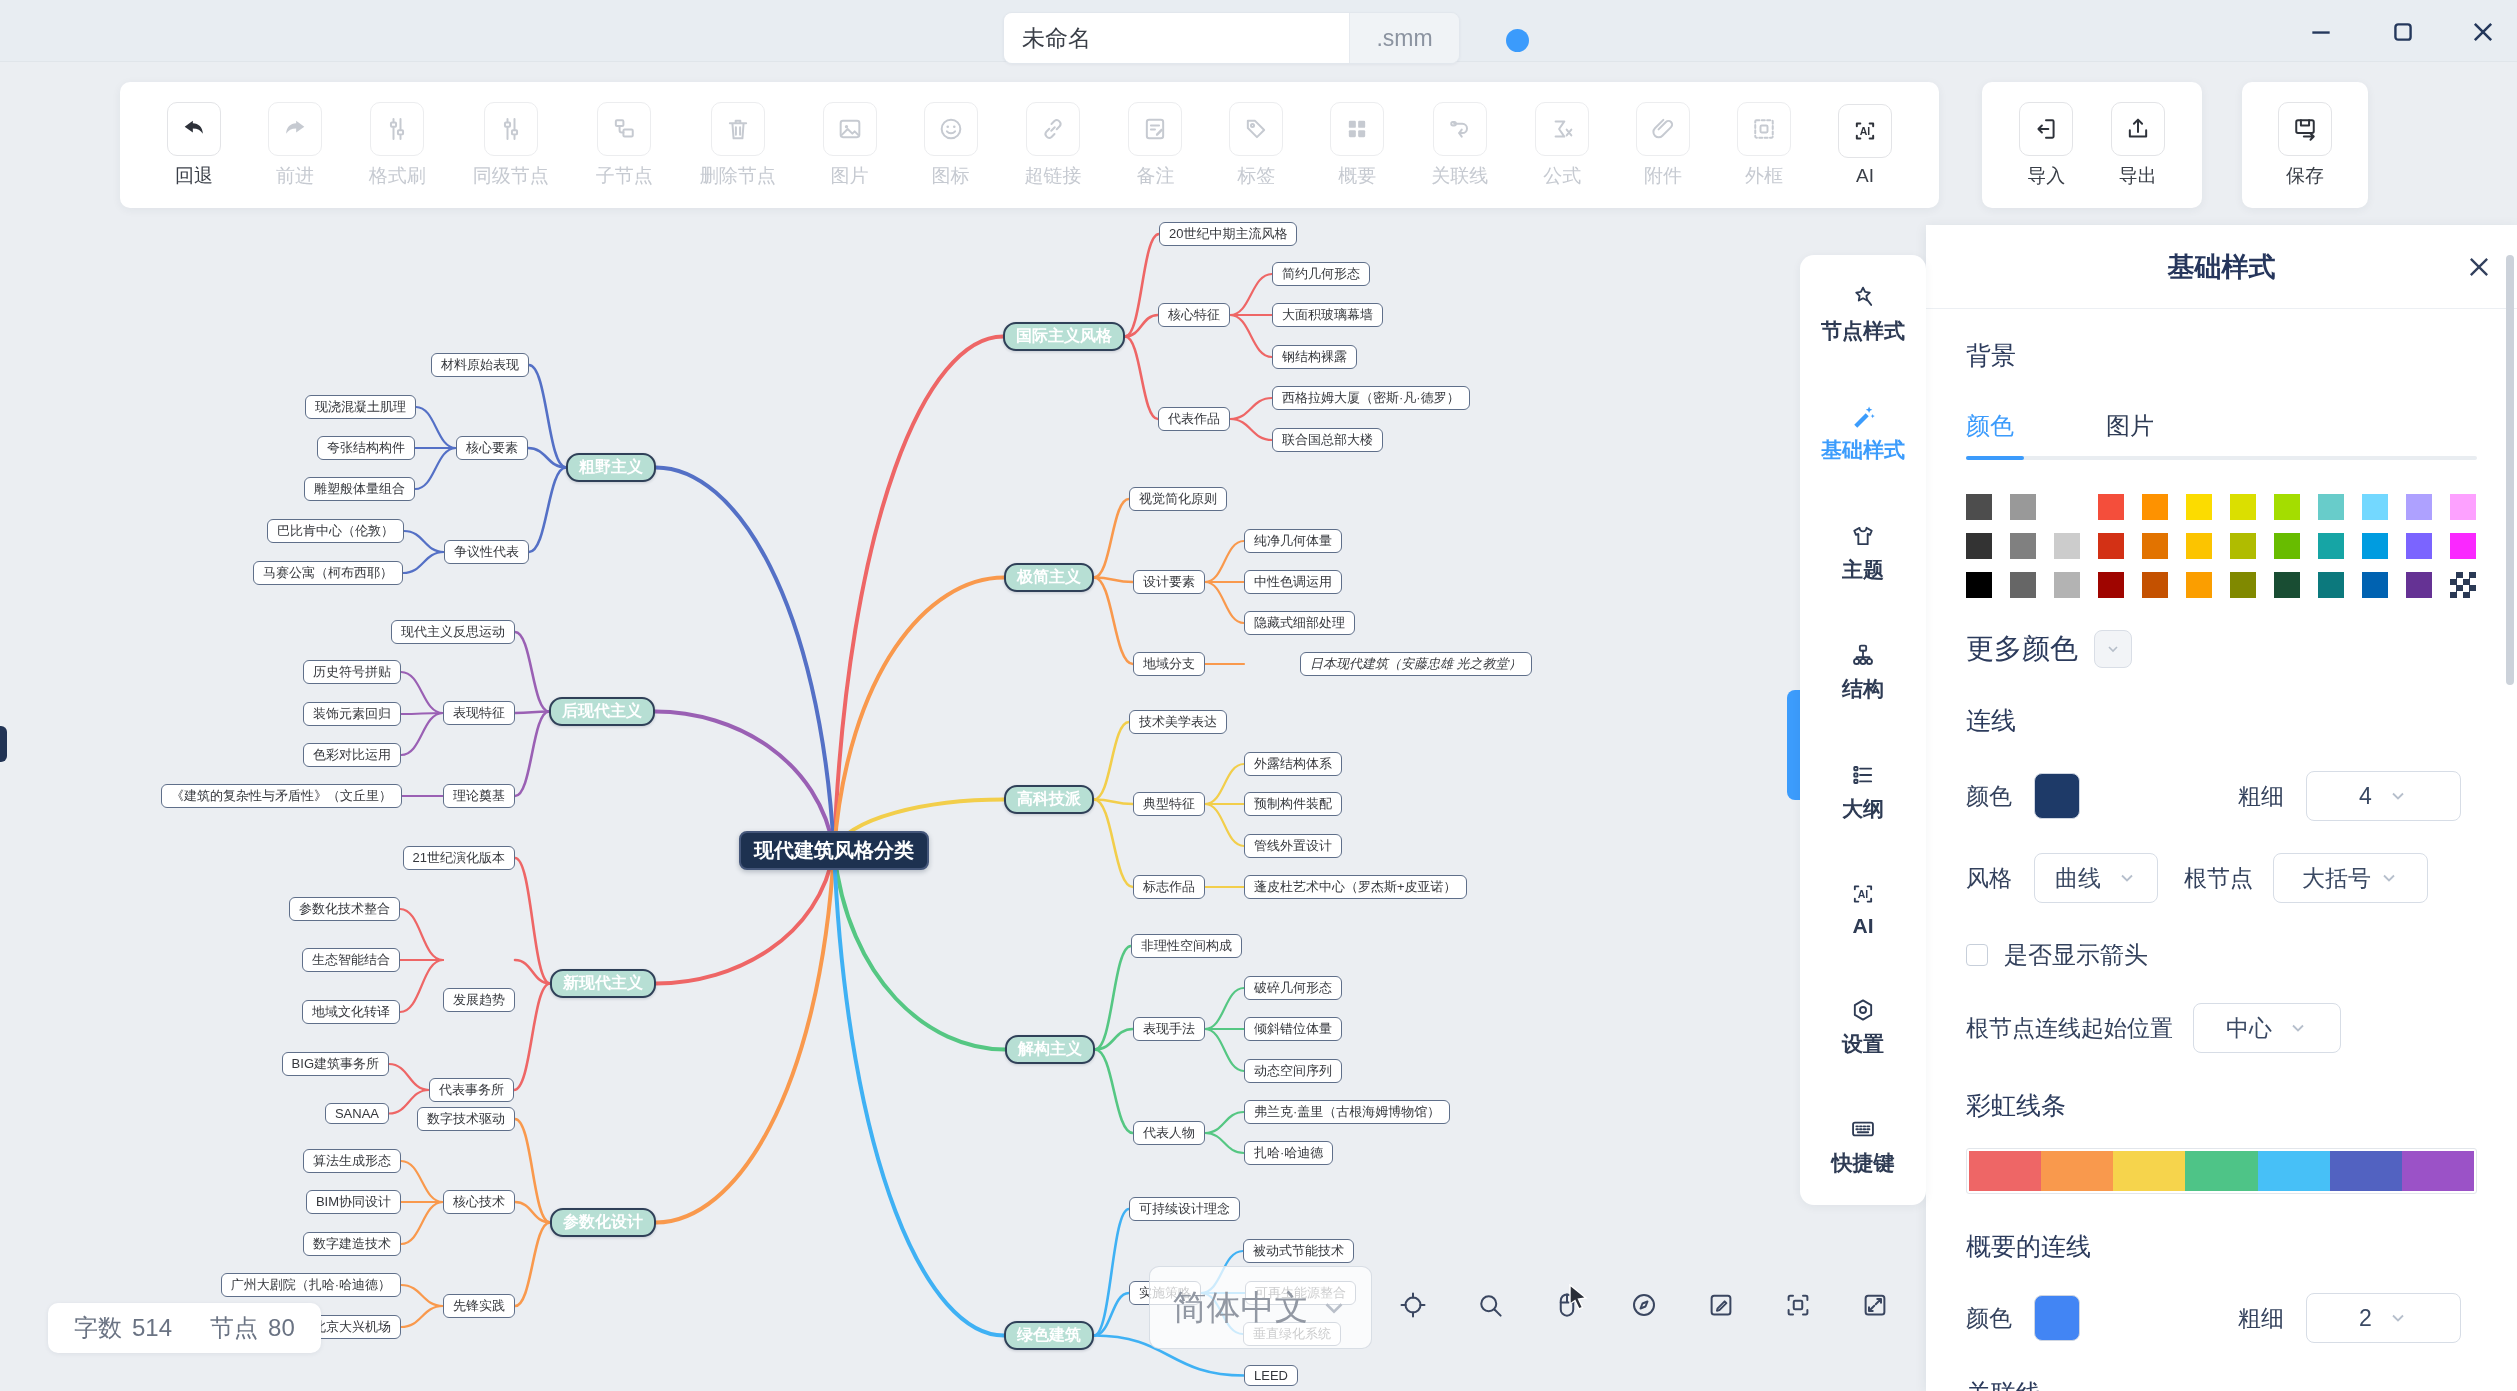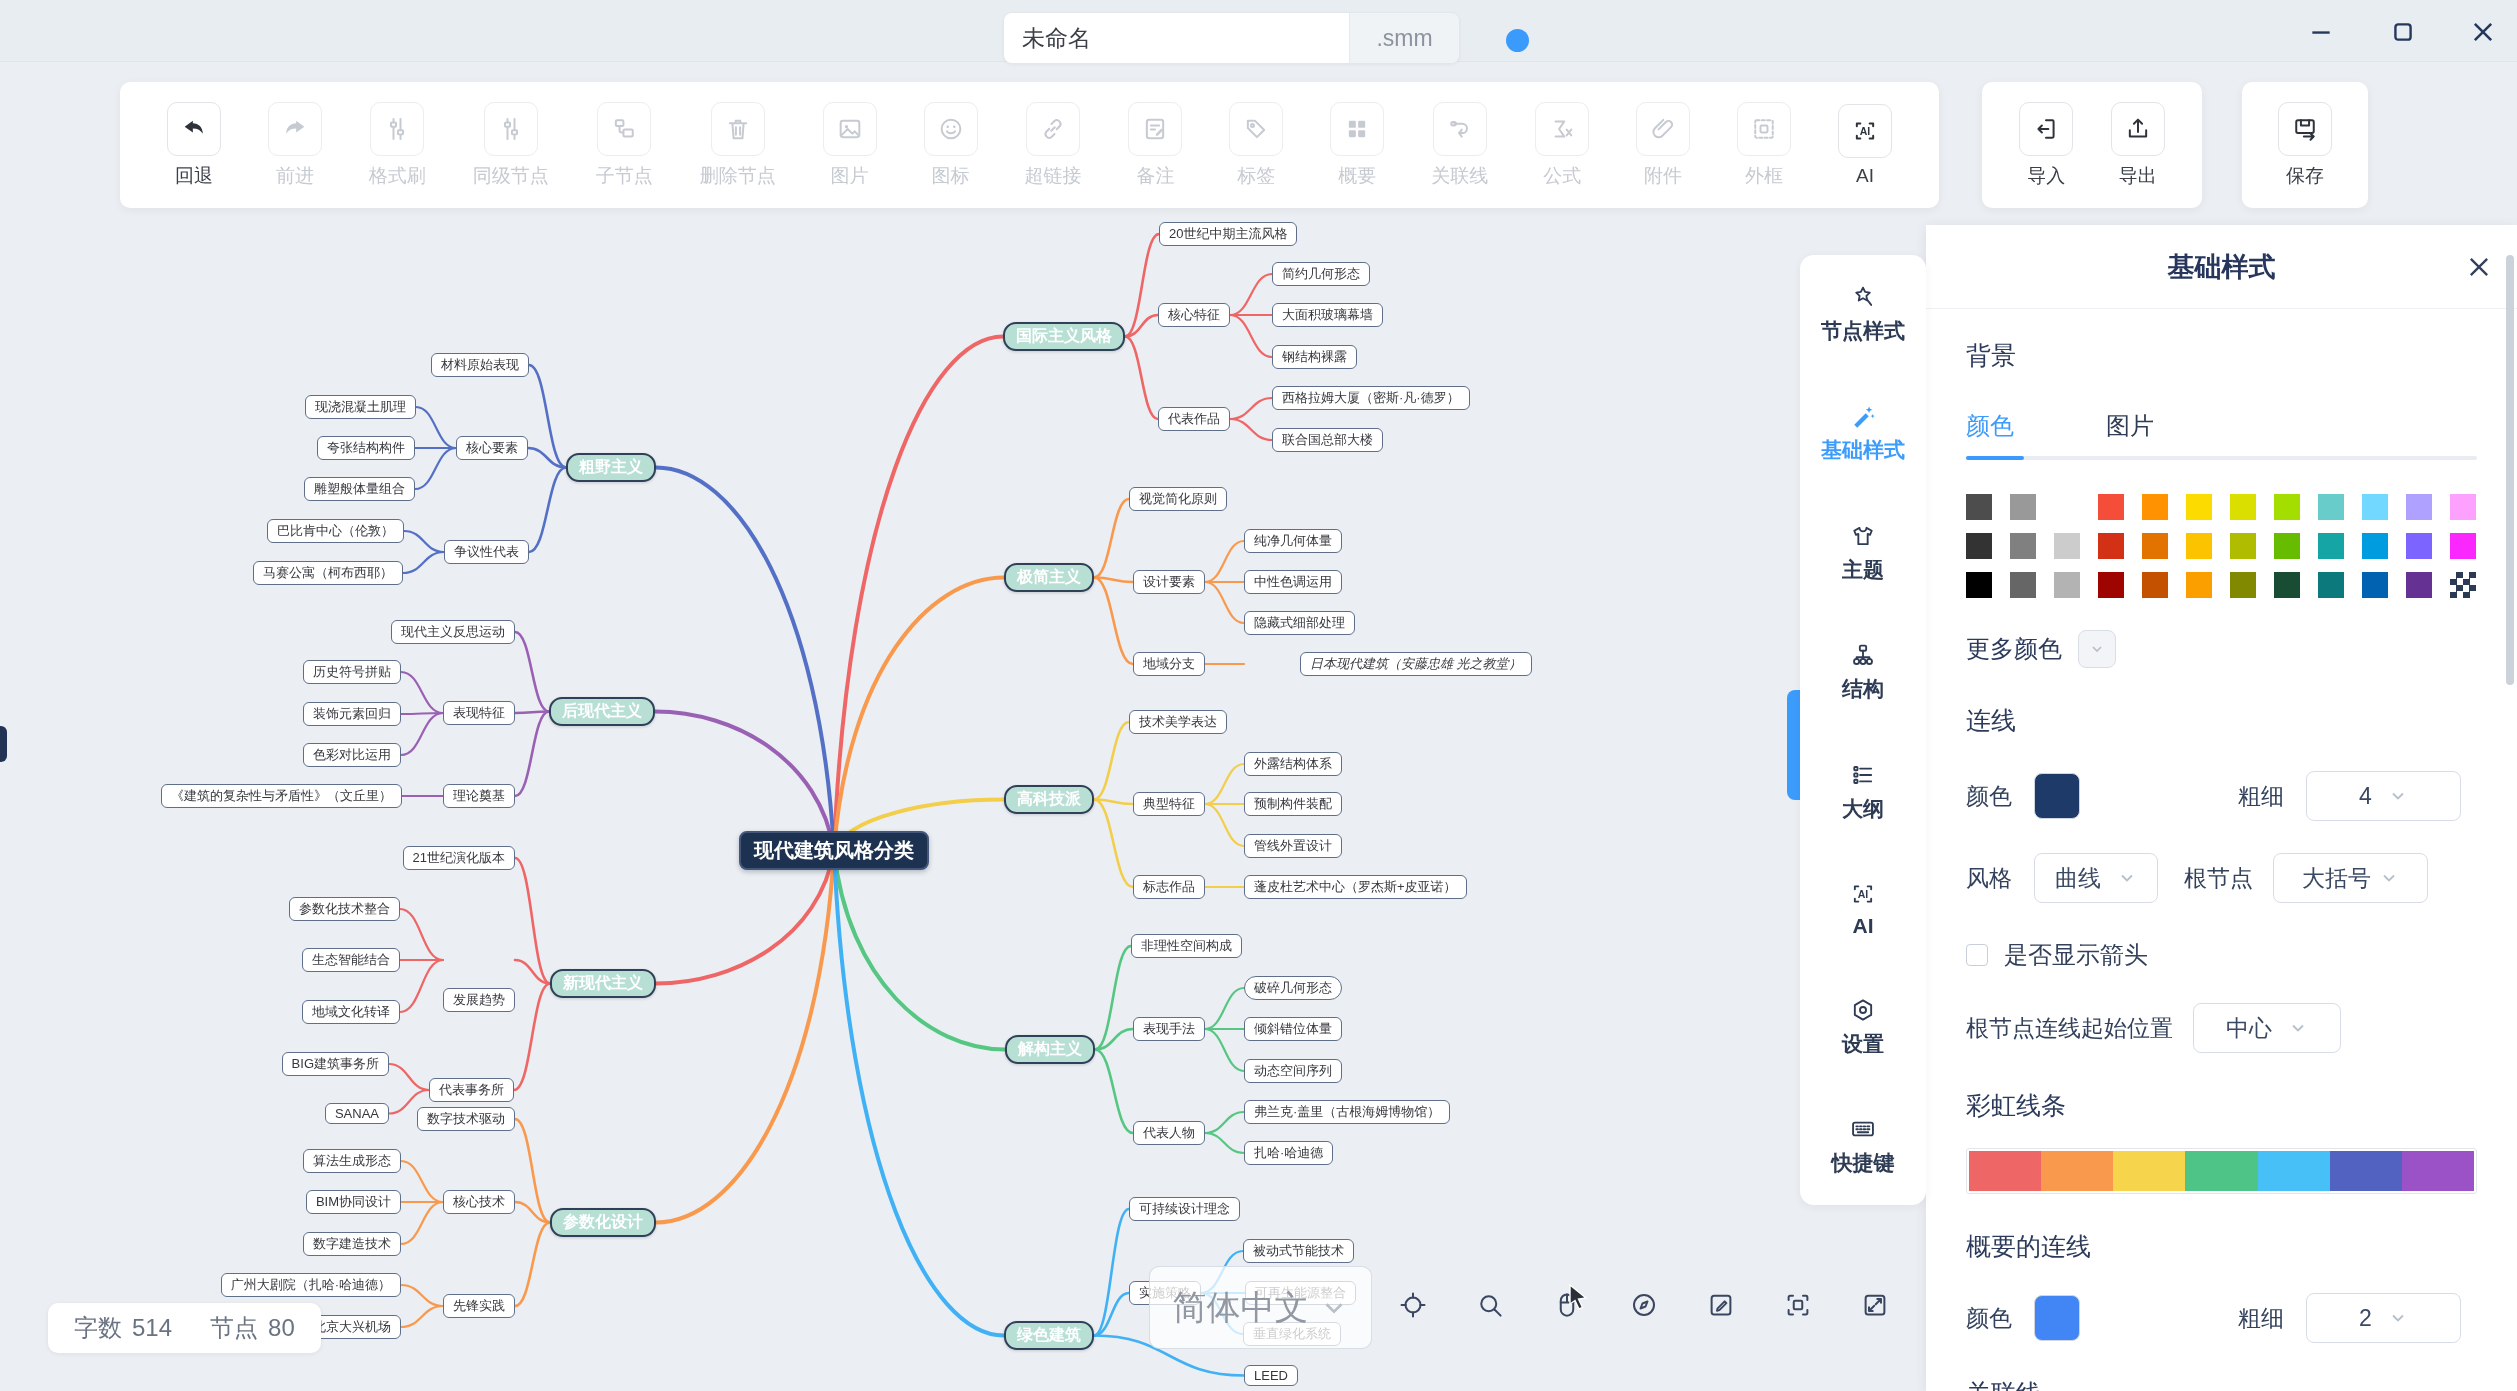--- a/index.html
+++ b/index.html
@@ -213,21 +213,21 @@
     <div class="node leaf" style="top: 948px; right: 2002px; margin-top: 40px;">发展趋势</div>
     <div class="node leaf" style="top: 897px; right: 2117px;">参数化技术整合</div>
     <div class="node leaf" style="top: 948px; right: 2117px;">生态智能结合</div>
     <div class="node leaf" style="top: 1000px; right: 2117px;">地域文化转译</div>
     <div class="node leaf" style="top: 1078px; right: 2003px;">代表事务所</div>
     <div class="node leaf" style="top: 1052px; right: 2128px;">BIG建筑事务所</div>
     <div class="node leaf" style="top: 1103px; right: 2128px;">SANAA</div>
     <div class="node l1" style="top: 1035px; left: 1005px;">解构主义</div>
     <div class="node leaf" style="top: 934px; left: 1131px;">非理性空间构成</div>
     <div class="node leaf" style="top: 1017px; left: 1133px;">表现手法</div>
-    <div class="node leaf" style="top: 976px; left: 1244px; border-radius: 12px;">破碎几何形态</div>
+    <div class="node leaf" style="top: 976px; left: 1244px;">破碎几何形态</div>
     <div class="node leaf" style="top: 1017px; left: 1244px; text-align: center;">倾斜错位体量</div>
     <div class="node leaf" style="top: 1059px; left: 1244px;">动态空间序列</div>
     <div class="node leaf" style="top: 1121px; left: 1133px;">代表人物</div>
     <div class="node leaf" style="top: 1100px; left: 1244px;">弗兰克·盖里（古根海姆博物馆）</div>
     <div class="node leaf" style="top: 1141px; left: 1244px;">扎哈·哈迪德</div>
     <div class="node l1" style="top: 1208px; right: 1861px;">参数化设计</div>
     <div class="node leaf" style="top: 1107px; right: 2002px;">数字技术驱动</div>
     <div class="node leaf" style="top: 1190px; right: 2002px;">核心技术</div>
     <div class="node leaf" style="top: 1149px; right: 2116px;">算法生成形态</div>
     <div class="node leaf" style="top: 1190px; right: 2116px;">BIM协同设计</div>
@@ -591,21 +591,21 @@
         <span class="sw" style="background: rgb(196, 81, 0);"></span>
         <span class="sw" style="background: rgb(251, 158, 0);"></span>
         <span class="sw" style="background: rgb(128, 137, 0);"></span>
         <span class="sw" style="background: rgb(25, 77, 51);"></span>
         <span class="sw" style="background: rgb(12, 121, 125);"></span>
         <span class="sw" style="background: rgb(0, 98, 177);"></span>
         <span class="sw" style="background: rgb(101, 50, 148);"></span>
         <span class="sw transparent"></span>
       </div>
     <div id="more-row">
-      <span class="sect" style="font-size:24px">更多颜色</span>
+      <span class="sect" style="font-size:28px">更多颜色</span>
       <span id="more-btn">
         <svg class="i" width="16" height="16" viewBox="0 0 24 24" fill="none" stroke="currentColor" stroke-width="2.4">
             <path d="M6 9l6 6 6-6"></path>
           </svg>
       </span>
     </div>
     <div class="sect" style="margin-top:36px">连线</div>
     <div class="prow" style="margin-top:34px">
       <span class="plbl">颜色</span>
       <span class="cswatch" id="line-color-swatch" style="background: rgb(30, 58, 104);"></span>

